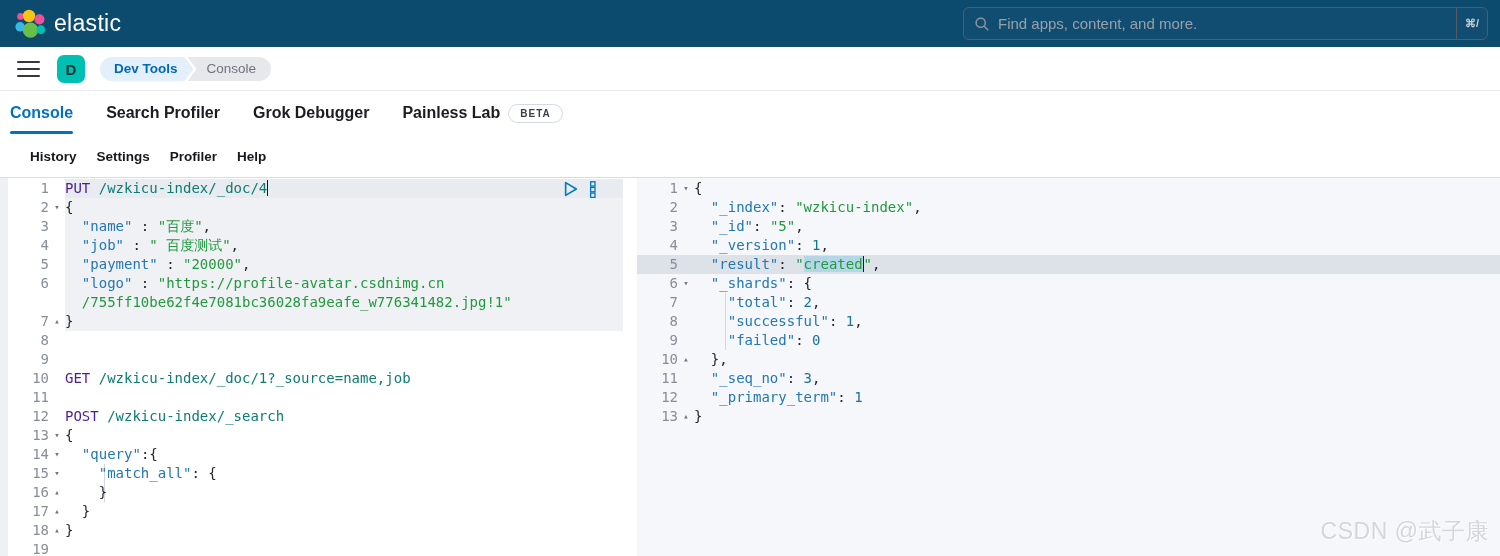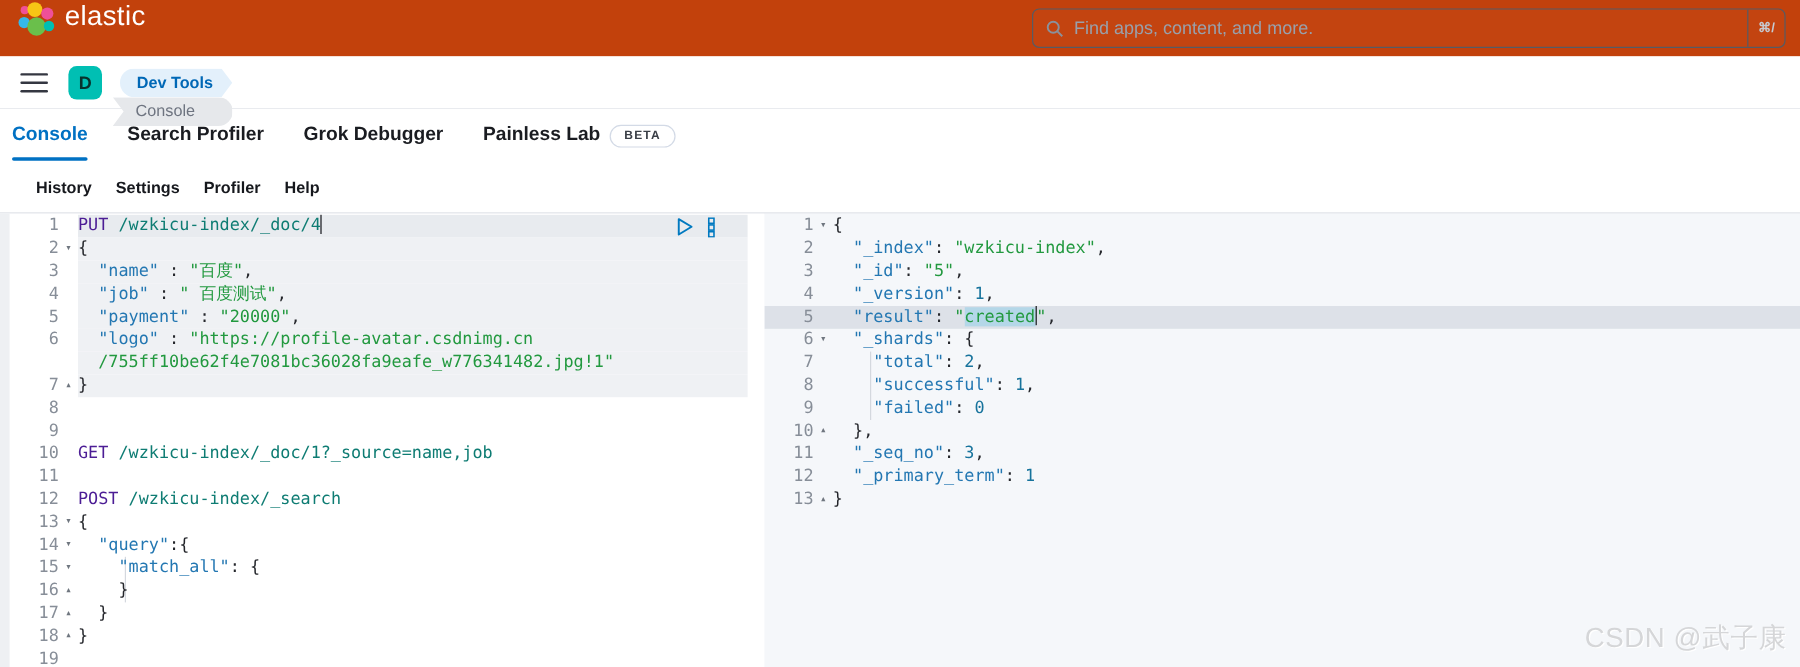--- a/index.html
+++ b/index.html
@@ -1,34 +1,34 @@
 <!DOCTYPE html>
 <html><head>
 <meta charset="utf-8">
 <style>
   * { margin:0; padding:0; box-sizing:border-box; }
   body { font-family:"Liberation Sans", sans-serif; background:#fff; }
   .app { position:relative; width:1500px; height:556px; overflow:hidden; background:#fff; }
 
   
-  .top-bar { position:absolute; left:0; top:0; width:100%; height:47px; background:#c2410c; display:flex; align-items:flex-start; }
+  .top-bar { position:absolute; left:0; top:0; width:100%; height:47px; background:#0c4a6e; display:flex; align-items:center; }
   .logo { margin-left:14px; width:32px; height:32px; display:inline-block; }
   .brand { margin-left:8px; color:#ffffff; font-size:23px; letter-spacing:.3px; }
-  .searchbox { position:absolute; right:12px; top:7px; width:628px; height:33px; border:1px solid #565b64; border-radius:6px; display:flex; align-items:center; background:rgba(255,255,255,0.02); }
+  .searchbox { position:absolute; right:12px; top:7px; width:525px; height:33px; border:1px solid #565b64; border-radius:6px; display:flex; align-items:center; background:rgba(255,255,255,0.02); }
   .searchbox svg { margin-left:10px; flex:0 0 auto; }
   .search-input { flex:1; background:transparent; border:none; outline:none; color:#c3c8d0; font-size:15px; padding:0 8px; font-family:"Liberation Sans", sans-serif; }
   .search-input::placeholder { color:#99a0ab; opacity:1; }
   .kbd { flex:0 0 auto; width:31px; height:100%; border-left:1px solid #565b64; color:#c6cad1; font-size:11px; font-weight:bold; display:flex; align-items:center; justify-content:center; }
 
   
   .toolbar { position:absolute; left:0; top:47px; width:100%; height:44px; background:#fff; border-bottom:1px solid #e9ebef; }
   .hamburger { position:absolute; left:17px; top:14px; width:23px; height:16px; display:flex; flex-direction:column; justify-content:space-between; cursor:pointer; }
   .hamburger i { display:block; height:2.4px; background:#343741; border-radius:1px; }
   .app-badge { position:absolute; left:57px; top:8px; width:28px; height:28px; border-radius:7px; background:#00BFB3; color:#07322c; font-weight:bold; font-size:15px; display:flex; align-items:center; justify-content:center; }
-  .crumbs { position:absolute; left:100px; top:10px; height:24px; display:flex;flex-direction:column; }
+  .crumbs { position:absolute; left:100px; top:10px; height:24px; display:flex; }
   .crumb { height:24px; line-height:24px; font-size:13.5px; position:relative; }
   .crumb.primary { background:#e3f0fb; color:#0068b6; font-weight:bold; padding:0 16px 0 14px; border-radius:12px 0 0 12px; clip-path:polygon(0 0, calc(100% - 9px) 0, 100% 50%, calc(100% - 9px) 100%, 0 100%); z-index:2; }
   .crumb.default { background:#e6e8eb; color:#6e7480; padding:0 15px 0 19px; border-radius:0 12px 12px 0; clip-path:polygon(0 0, 100% 0, 100% 100%, 0 100%, 9px 50%); margin-left:-6px; z-index:1; }
 
   
   .tabs { position:absolute; left:0; top:91px; width:100%; height:44px; background:#fff; display:flex; align-items:center; padding-left:10px; gap:33px; }
   .tab { font-size:16px; font-weight:bold; color:#1a1c21; position:relative; height:44px; display:flex; align-items:center; cursor:pointer; }
   .tab.active { color:#0071c3; }
   .tab.active::after { content:''; position:absolute; left:0; right:0; bottom:1px; height:3px; background:#0071c3; border-radius:2px; }
   .beta-badge { margin-left:8px; font-size:10px; font-weight:bold; letter-spacing:1px; color:#3a3f47; border:1px solid #d3dae6; border-radius:12px; padding:3px 11px; background:#fff; }

